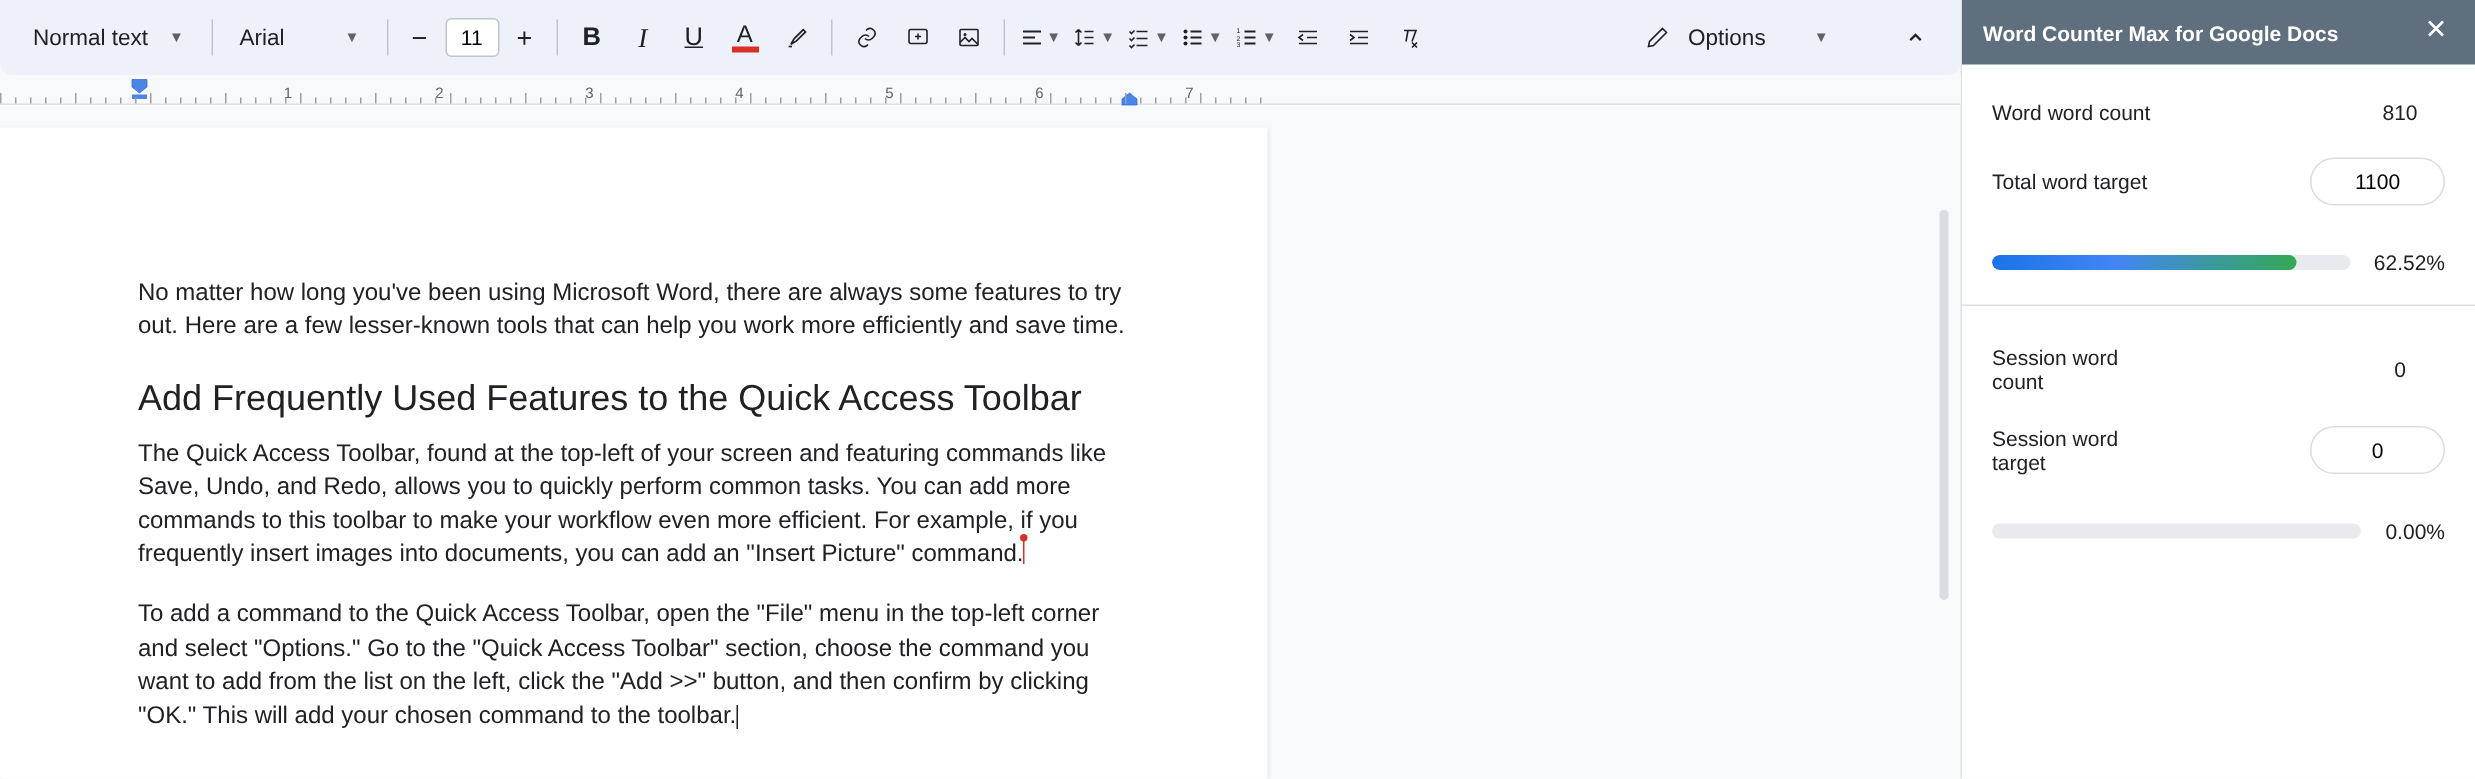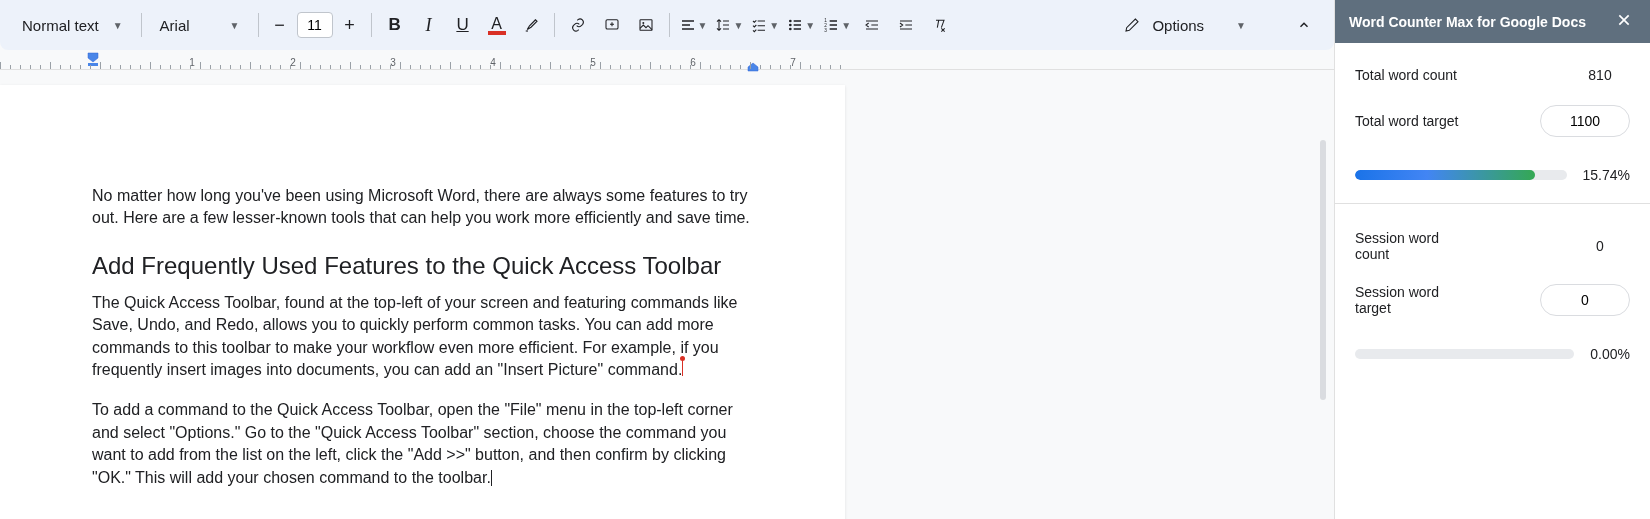--- a/index.html
+++ b/index.html
@@ -305,21 +305,21 @@
       right: 8px;
       top: 70px;
       width: 6px;
       height: 260px;
       background: #dadce0;
       border-radius: 3px;
     }
     
     
     .sidebar {
-      width: 316px;
+      width: 343px;
       background: #fff;
       border-left: 1px solid #e0e0e0;
       display: flex;
       flex-direction: column;
     }
     
     .sidebar-header {
       background: #5f6f7e;
       color: #fff;
       padding: 10px 14px;
@@ -690,34 +690,34 @@
     <span>Word Counter Max for Google Docs</span>
     <span class="sidebar-close">
       <svg width="16" height="16" viewBox="0 0 24 24">
         <path d="M5 5l14 14M19 5L5 19" stroke="#fff" stroke-width="2.5"></path>
       </svg>
     </span>
   </div>
 
   <div class="sidebar-content">
     <div class="stat-row">
-      <span>Total word count</span>
+      <span>Word word count</span>
       <span class="value">810</span>
     </div>
 
     <div class="stat-row">
       <span>Total word target</span>
       <input class="target-input" value="1100" style="">
     </div>
 
     <div class="progress-row">
       <div class="progress-bar">
         <div class="progress-fill" style="width:84.91%"></div>
       </div>
-      <span class="progress-pct">15.74%</span>
+      <span class="progress-pct">62.52%</span>
     </div>
 
     <div class="section-divider"></div>
 
     <div class="stat-row">
       <span style="max-width:120px">Session word count</span>
       <span class="value">0</span>
     </div>
 
     <div class="stat-row">

